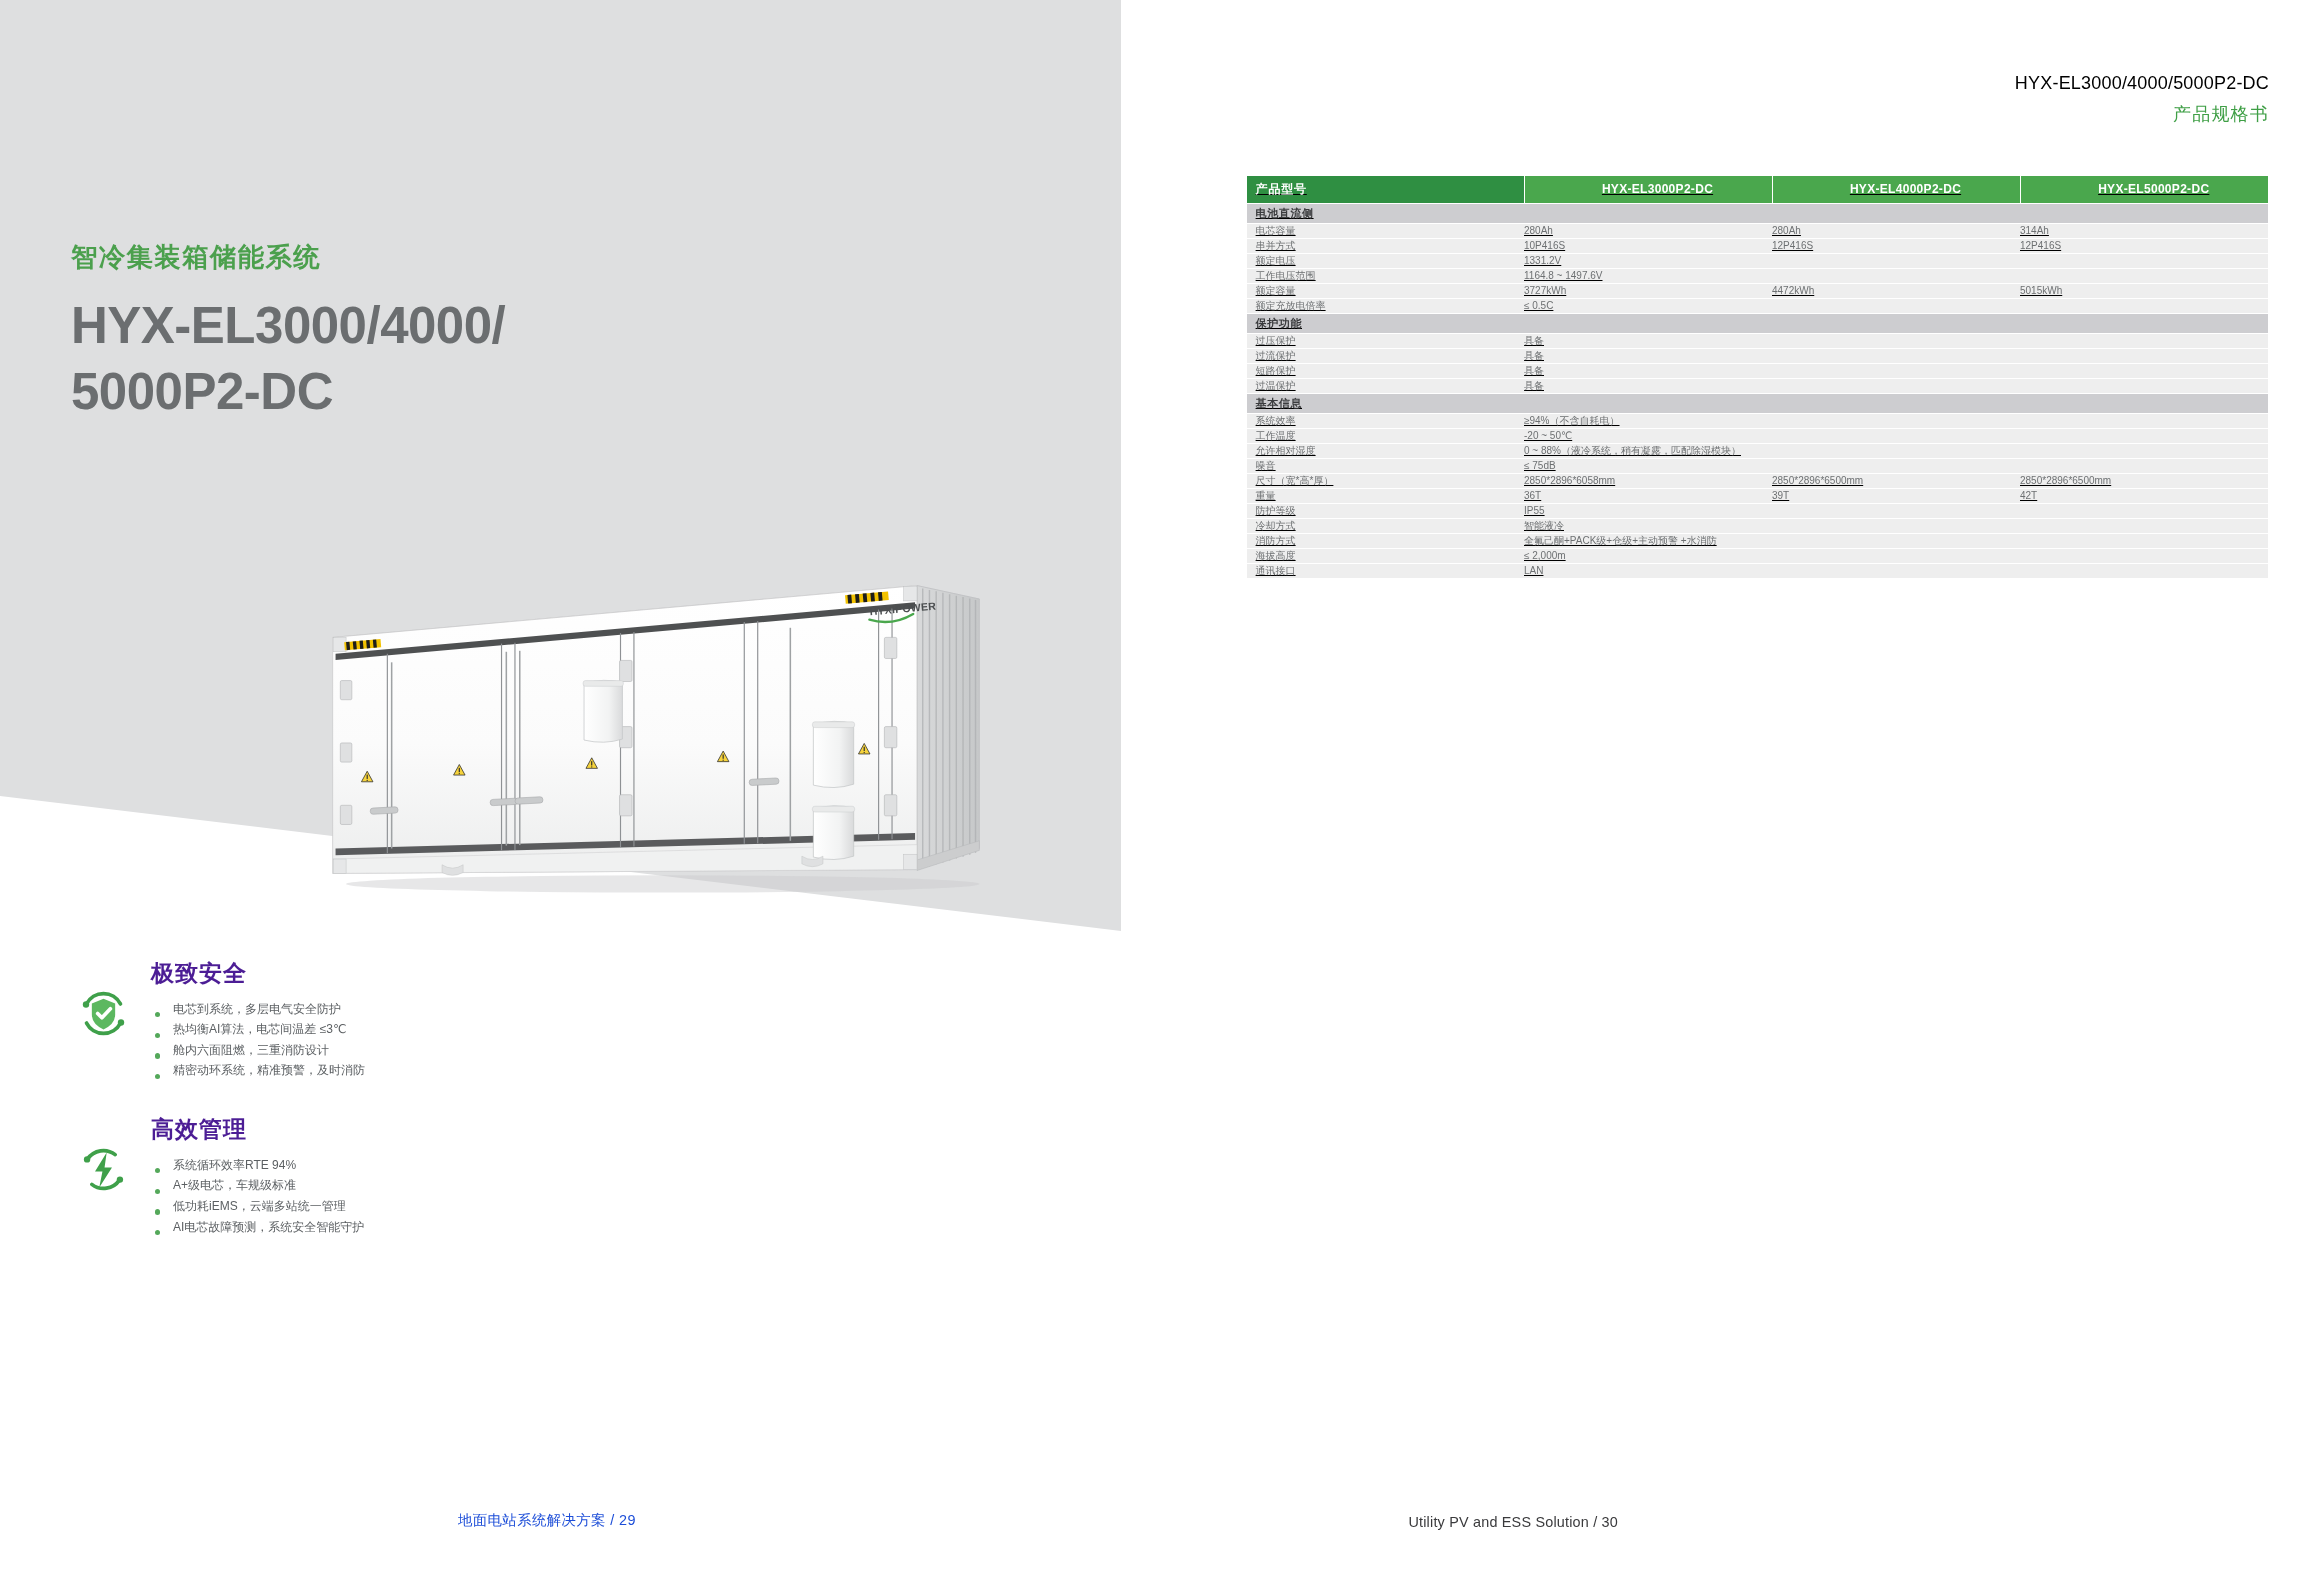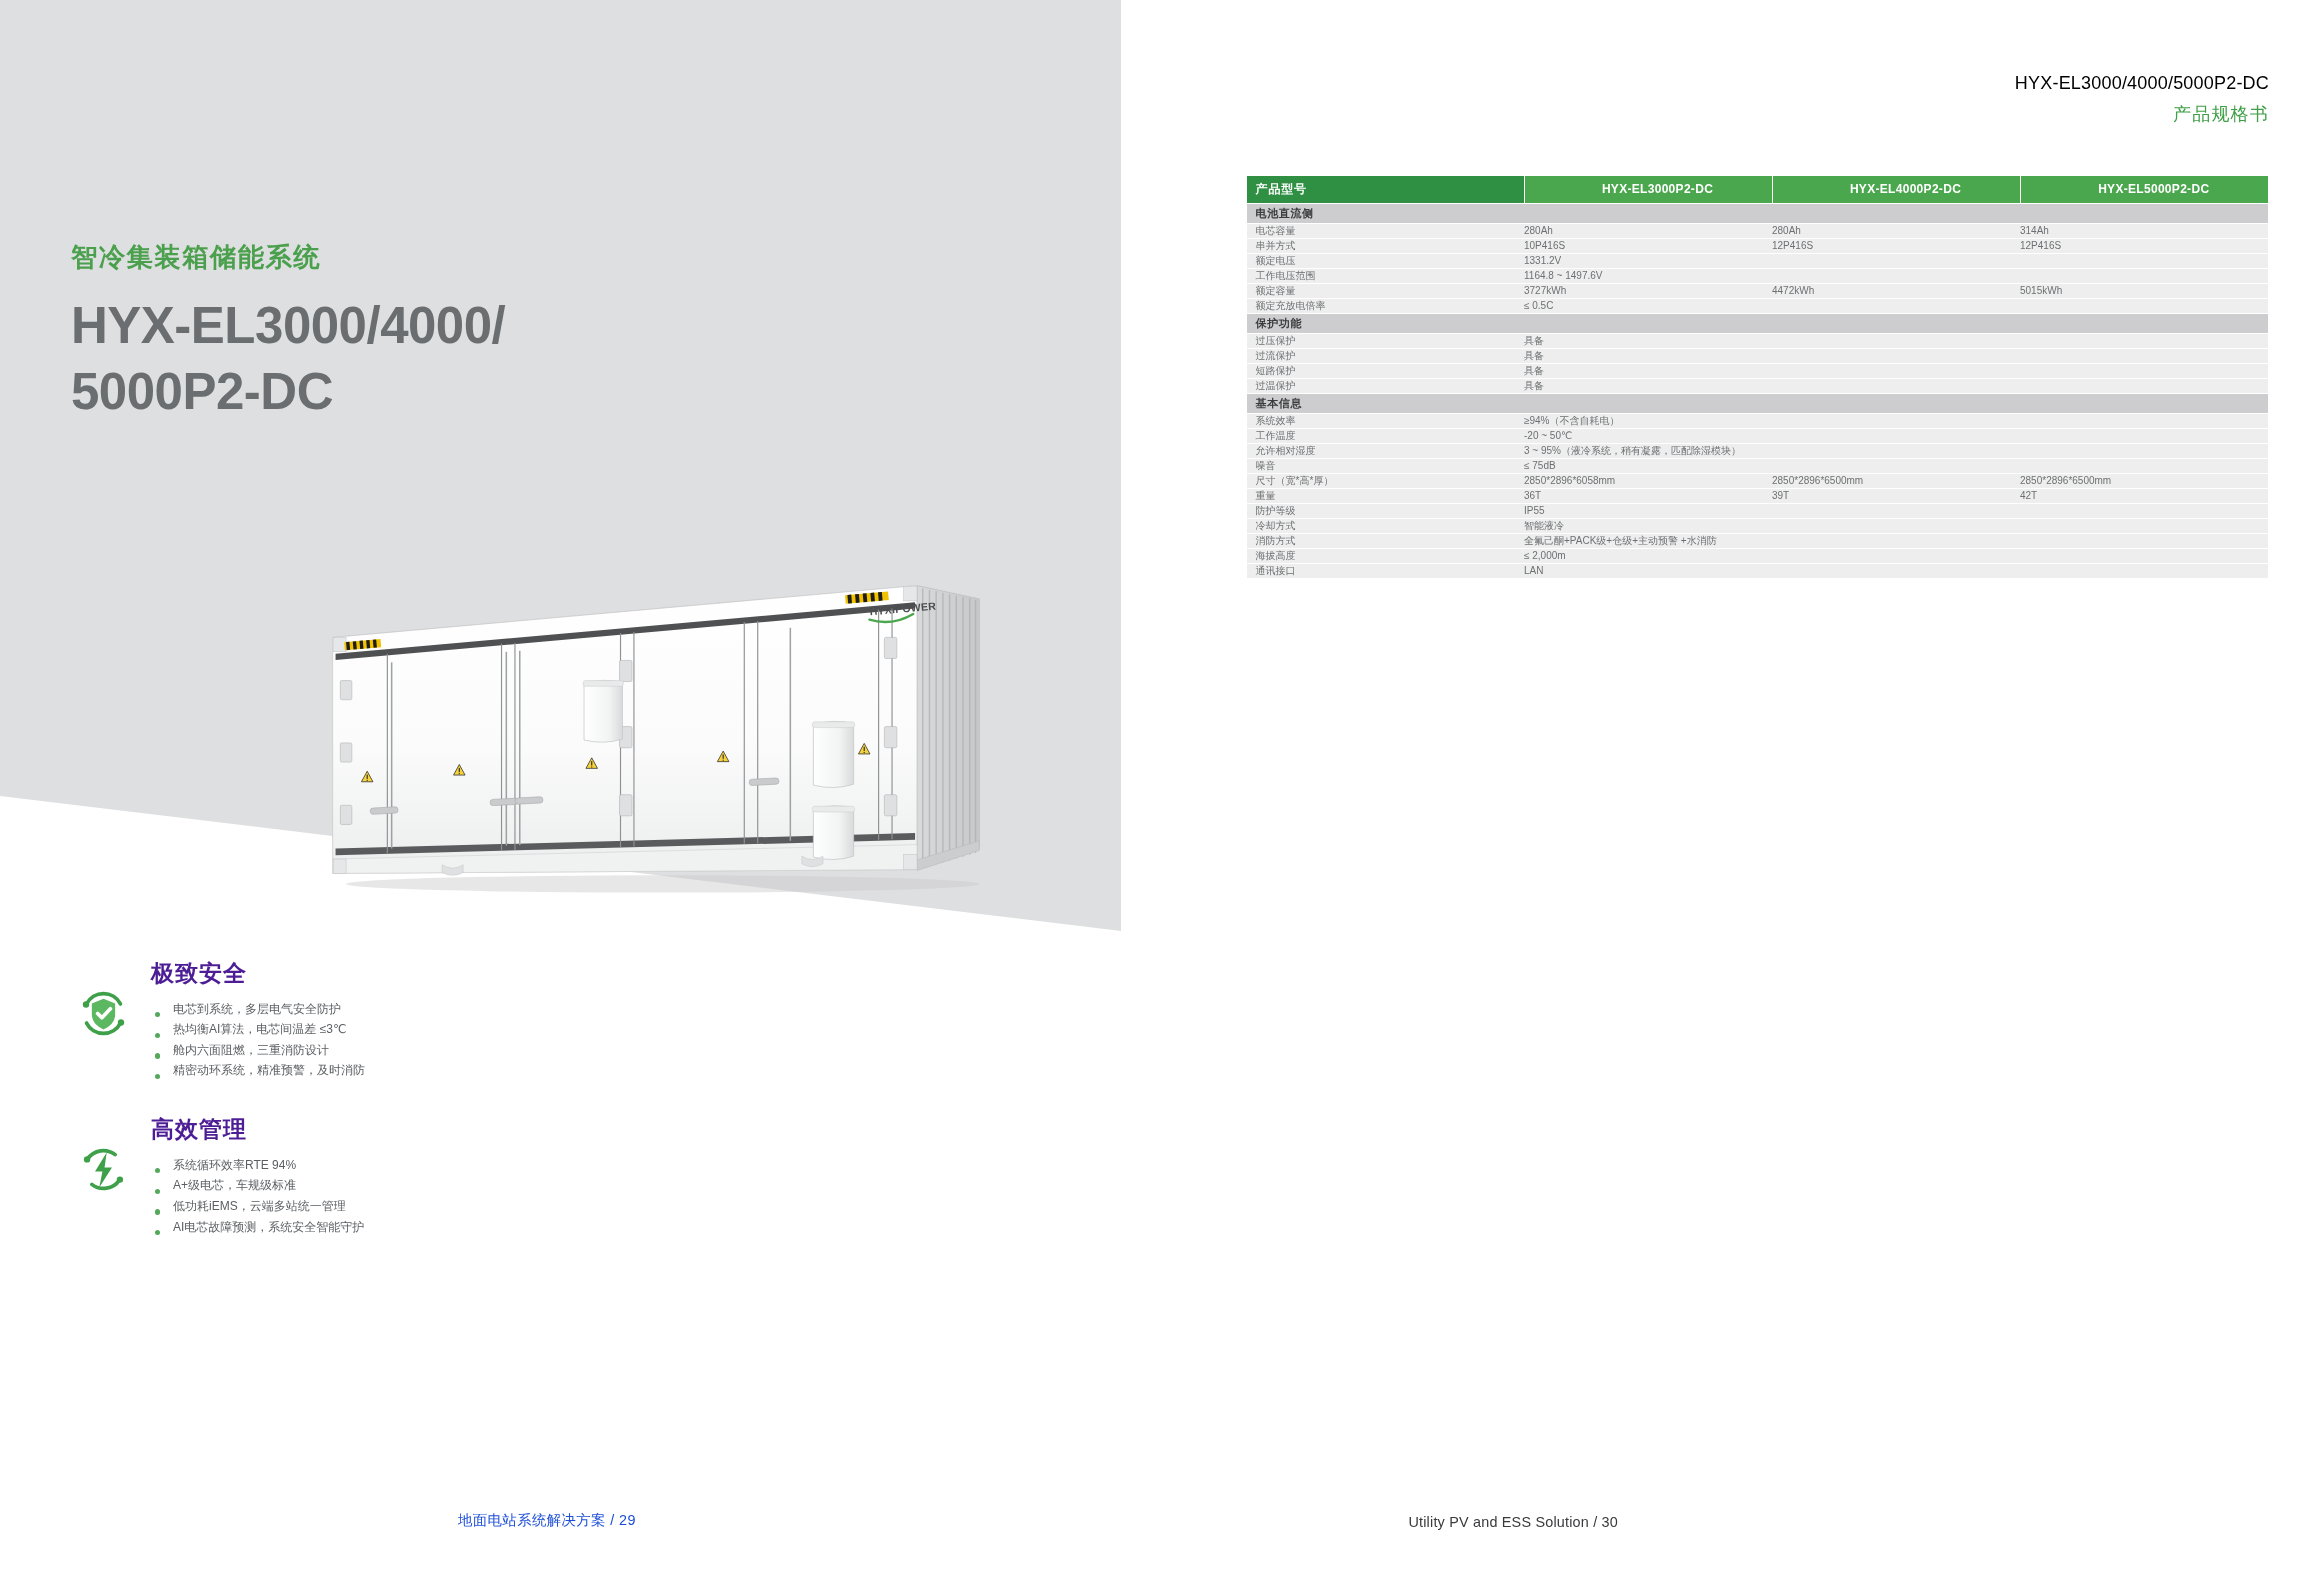--- a/index.html
+++ b/index.html
@@ -121,20 +121,21 @@
   }
 
   
   .spec-table{
     position:absolute;
     left:1247px; top:176px;
     width:912px;
     z-index:5;
     border-collapse:collapse;
     table-layout:fixed;
+    text-decoration:underline;
   }
   .spec-table col.c0{ width:277px; }
   .spec-table col.c1,
   .spec-table col.c2,
   .spec-table col.c3{ width:248px; }
 
   .spec-table thead th{
     background:#4aa74d;
     color:#ffffff;
     font-size:12px;
@@ -512,21 +513,21 @@
       <tr class="row">
         <td class="label">系统效率</td>
         <td colspan="3">≥94%（不含自耗电）</td>
       </tr>
       <tr class="row">
         <td class="label">工作温度</td>
         <td colspan="3">-20 ~ 50℃</td>
       </tr>
       <tr class="row">
         <td class="label">允许相对湿度</td>
-        <td colspan="3">3 ~ 95%（液冷系统，稍有凝露，匹配除湿模块）</td>
+        <td colspan="3">0 ~ 88%（液冷系统，稍有凝露，匹配除湿模块）</td>
       </tr>
       <tr class="row">
         <td class="label">噪音</td>
         <td colspan="3">≤ 75dB</td>
       </tr>
       <tr class="row">
         <td class="label">尺寸（宽*高*厚）</td>
         <td>2850*2896*6058mm</td>
         <td>2850*2896*6500mm</td>
         <td>2850*2896*6500mm</td>

